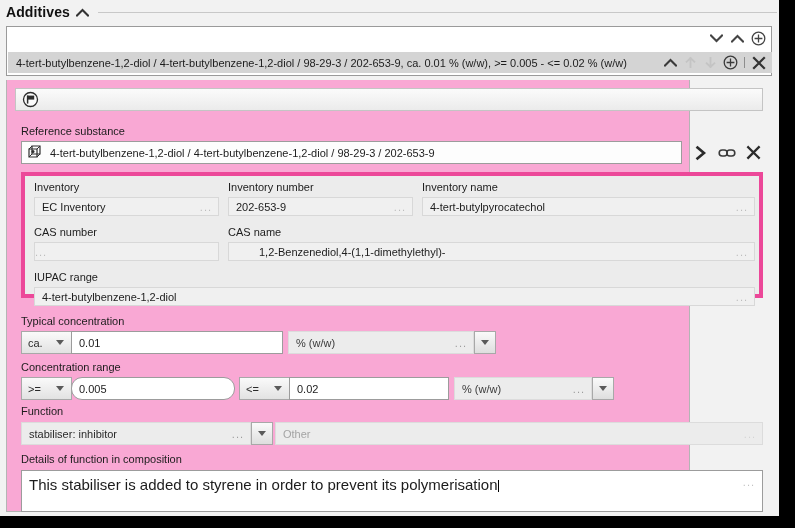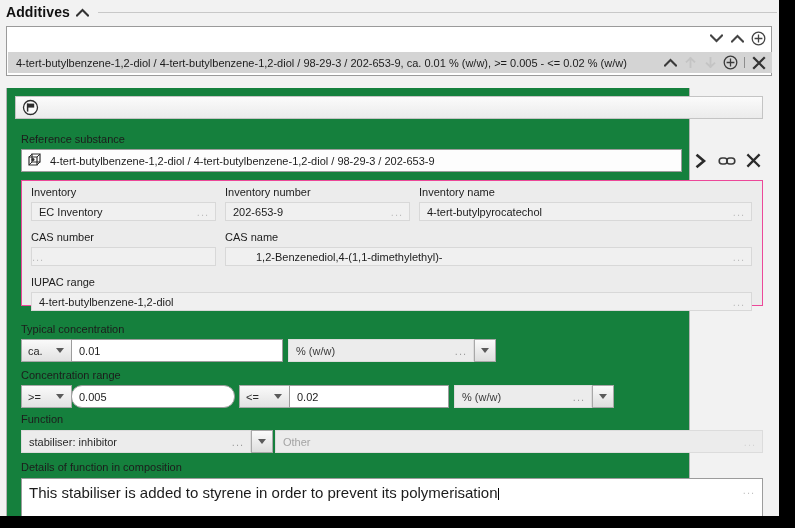--- a/index.html
+++ b/index.html
@@ -121,23 +121,23 @@
   }
   .vsep {
     width: 1px; height: 11px;
     background: #8d8d8d;
     margin: 0 2px;
   }
 
   
   .form-body {
     position: absolute;
-    left: 6px; top: 88px;
+    left: 6px; top: 80px;
     width: 684px; height: 432px;
-    background: #15803d;
+    background: #f9a8d4;
     border: 1px solid #b4b4b4;
     border-top: none;
     box-sizing: border-box;
   }
 
   .mini-toolbar {
     position: absolute;
     left: 8px; top: 8px;
     width: 748px; height: 23px;
     background: linear-gradient(to bottom, #fbfbfb 0%, #ebebeb 100%);
@@ -200,21 +200,21 @@
     padding-left: 9px;
   }
   .refsub-actions .icon-btn { width: 20px; height: 20px; }
 
   
   .inv-grid {
     position: absolute;
     left: 14px; top: 92px;
     width: 742px; height: 126px;
     background: #ececec;
-    border: 1px solid #ec4899;
+    border: 4px solid #ec4899;
     box-sizing: border-box;
   }
   .inv-label {
     position: absolute;
     font-size: 11px;
     color: #1c1c1c;
   }
   .ro-field {
     position: absolute;
     background: #f0f0f0;

